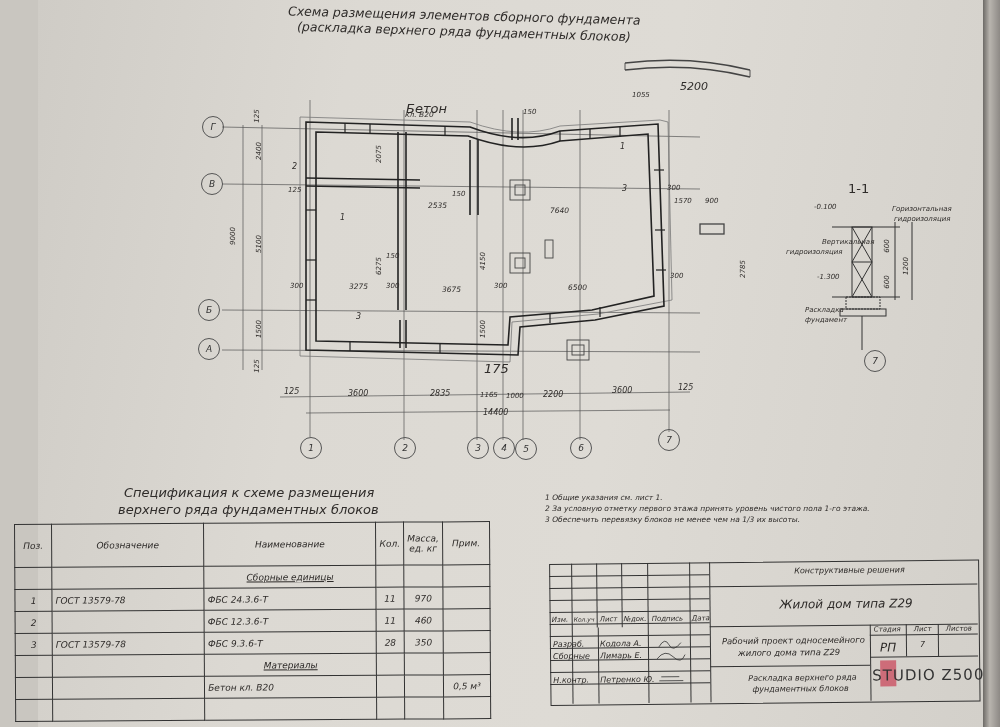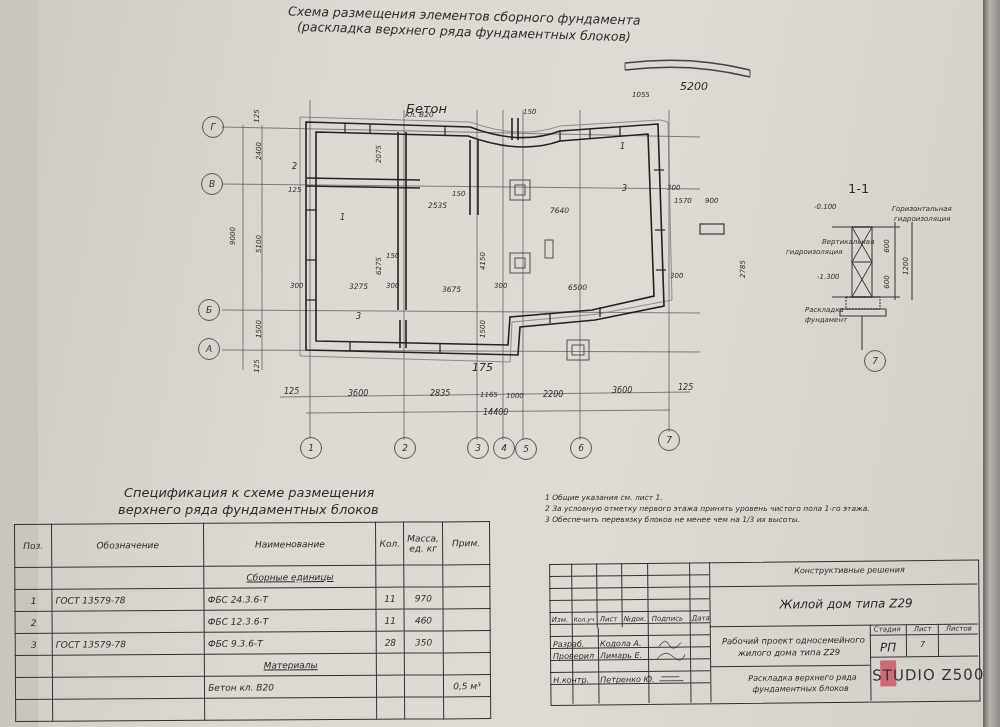--- a/index.html
+++ b/index.html
@@ -172,21 +172,21 @@
 <div class="t" style="left:523px;top:108px;font-size:7px;">150</div>
 <div class="t" style="left:674px;top:197px;font-size:7px;">1570</div>
 <div class="t" style="left:705px;top:197px;font-size:7px;">900</div>
 <div class="t" style="left:680px;top:80px;font-size:11px;">5200</div>
 <div class="t" style="left:632px;top:91px;font-size:7px;">1055</div>
 <div class="t" style="left:734px;top:265px;font-size:7px;transform:rotate(-90deg);">2785</div>
 <div class="t" style="left:370px;top:262px;font-size:7px;transform:rotate(-90deg);">6275</div>
 <div class="t" style="left:474px;top:257px;font-size:7px;transform:rotate(-90deg);">4150</div>
 <div class="t" style="left:370px;top:150px;font-size:7px;transform:rotate(-90deg);">2075</div>
 <div class="t" style="left:474px;top:325px;font-size:7px;transform:rotate(-90deg);">1500</div>
-<div class="t" style="left:472px;top:361px;font-size:11px;">175</div>
+<div class="t" style="left:484px;top:361px;font-size:13px;">175</div>
 <div class="t" style="left:288px;top:186px;font-size:7px;">125</div>
 
 <div class="t" style="left:406px;top:101px;font-size:13px;">Бетон</div>
 <div class="t" style="left:405px;top:110px;font-size:7.5px;">кл. В20</div>
 
 <div class="t" style="left:340px;top:213px;font-size:8px;">1</div>
 <div class="t" style="left:292px;top:162px;font-size:8px;">2</div>
 <div class="t" style="left:356px;top:312px;font-size:8px;">3</div>
 <div class="t" style="left:622px;top:184px;font-size:8px;">3</div>
 <div class="t" style="left:620px;top:142px;font-size:8px;">1</div>
@@ -314,21 +314,21 @@
 
   <div class="txt" style="left:2px;top:60px;font-size:7px;">Изм.</div>
   <div class="txt" style="left:24px;top:60px;font-size:6px;">Кол.уч</div>
   <div class="txt" style="left:50px;top:60px;font-size:7px;">Лист</div>
   <div class="txt" style="left:74px;top:60px;font-size:7px;">№док.</div>
   <div class="txt" style="left:102px;top:60px;font-size:7px;">Подпись</div>
   <div class="txt" style="left:142px;top:60px;font-size:7px;">Дата</div>
 
   <div class="txt" style="left:3px;top:84px;font-size:8px;">Разраб.</div>
   <div class="txt" style="left:50px;top:84px;font-size:8px;">Кодола А.</div>
-  <div class="txt" style="left:3px;top:96px;font-size:8px;">Проверил</div>
+  <div class="txt" style="left:3px;top:96px;font-size:8px;">Сборные</div>
   <div class="txt" style="left:50px;top:96px;font-size:8px;">Лимарь Е.</div>
   <div class="txt" style="left:3px;top:120px;font-size:8px;">Н.контр.</div>
   <div class="txt" style="left:50px;top:120px;font-size:8px;">Петренко Ю.</div>
 
   <svg style="position:absolute;left:105px;top:78px;" width="34" height="56">
     <path d="M4,14 Q10,4 14,12 T26,10" stroke="#333" fill="none" stroke-width="0.8"></path>
     <path d="M2,26 Q10,16 18,24 T30,22" stroke="#333" fill="none" stroke-width="0.8"></path>
     <path d="M4,48 L28,48 M6,44 L24,44" stroke="#333" fill="none" stroke-width="0.8"></path>
   </svg>
 

